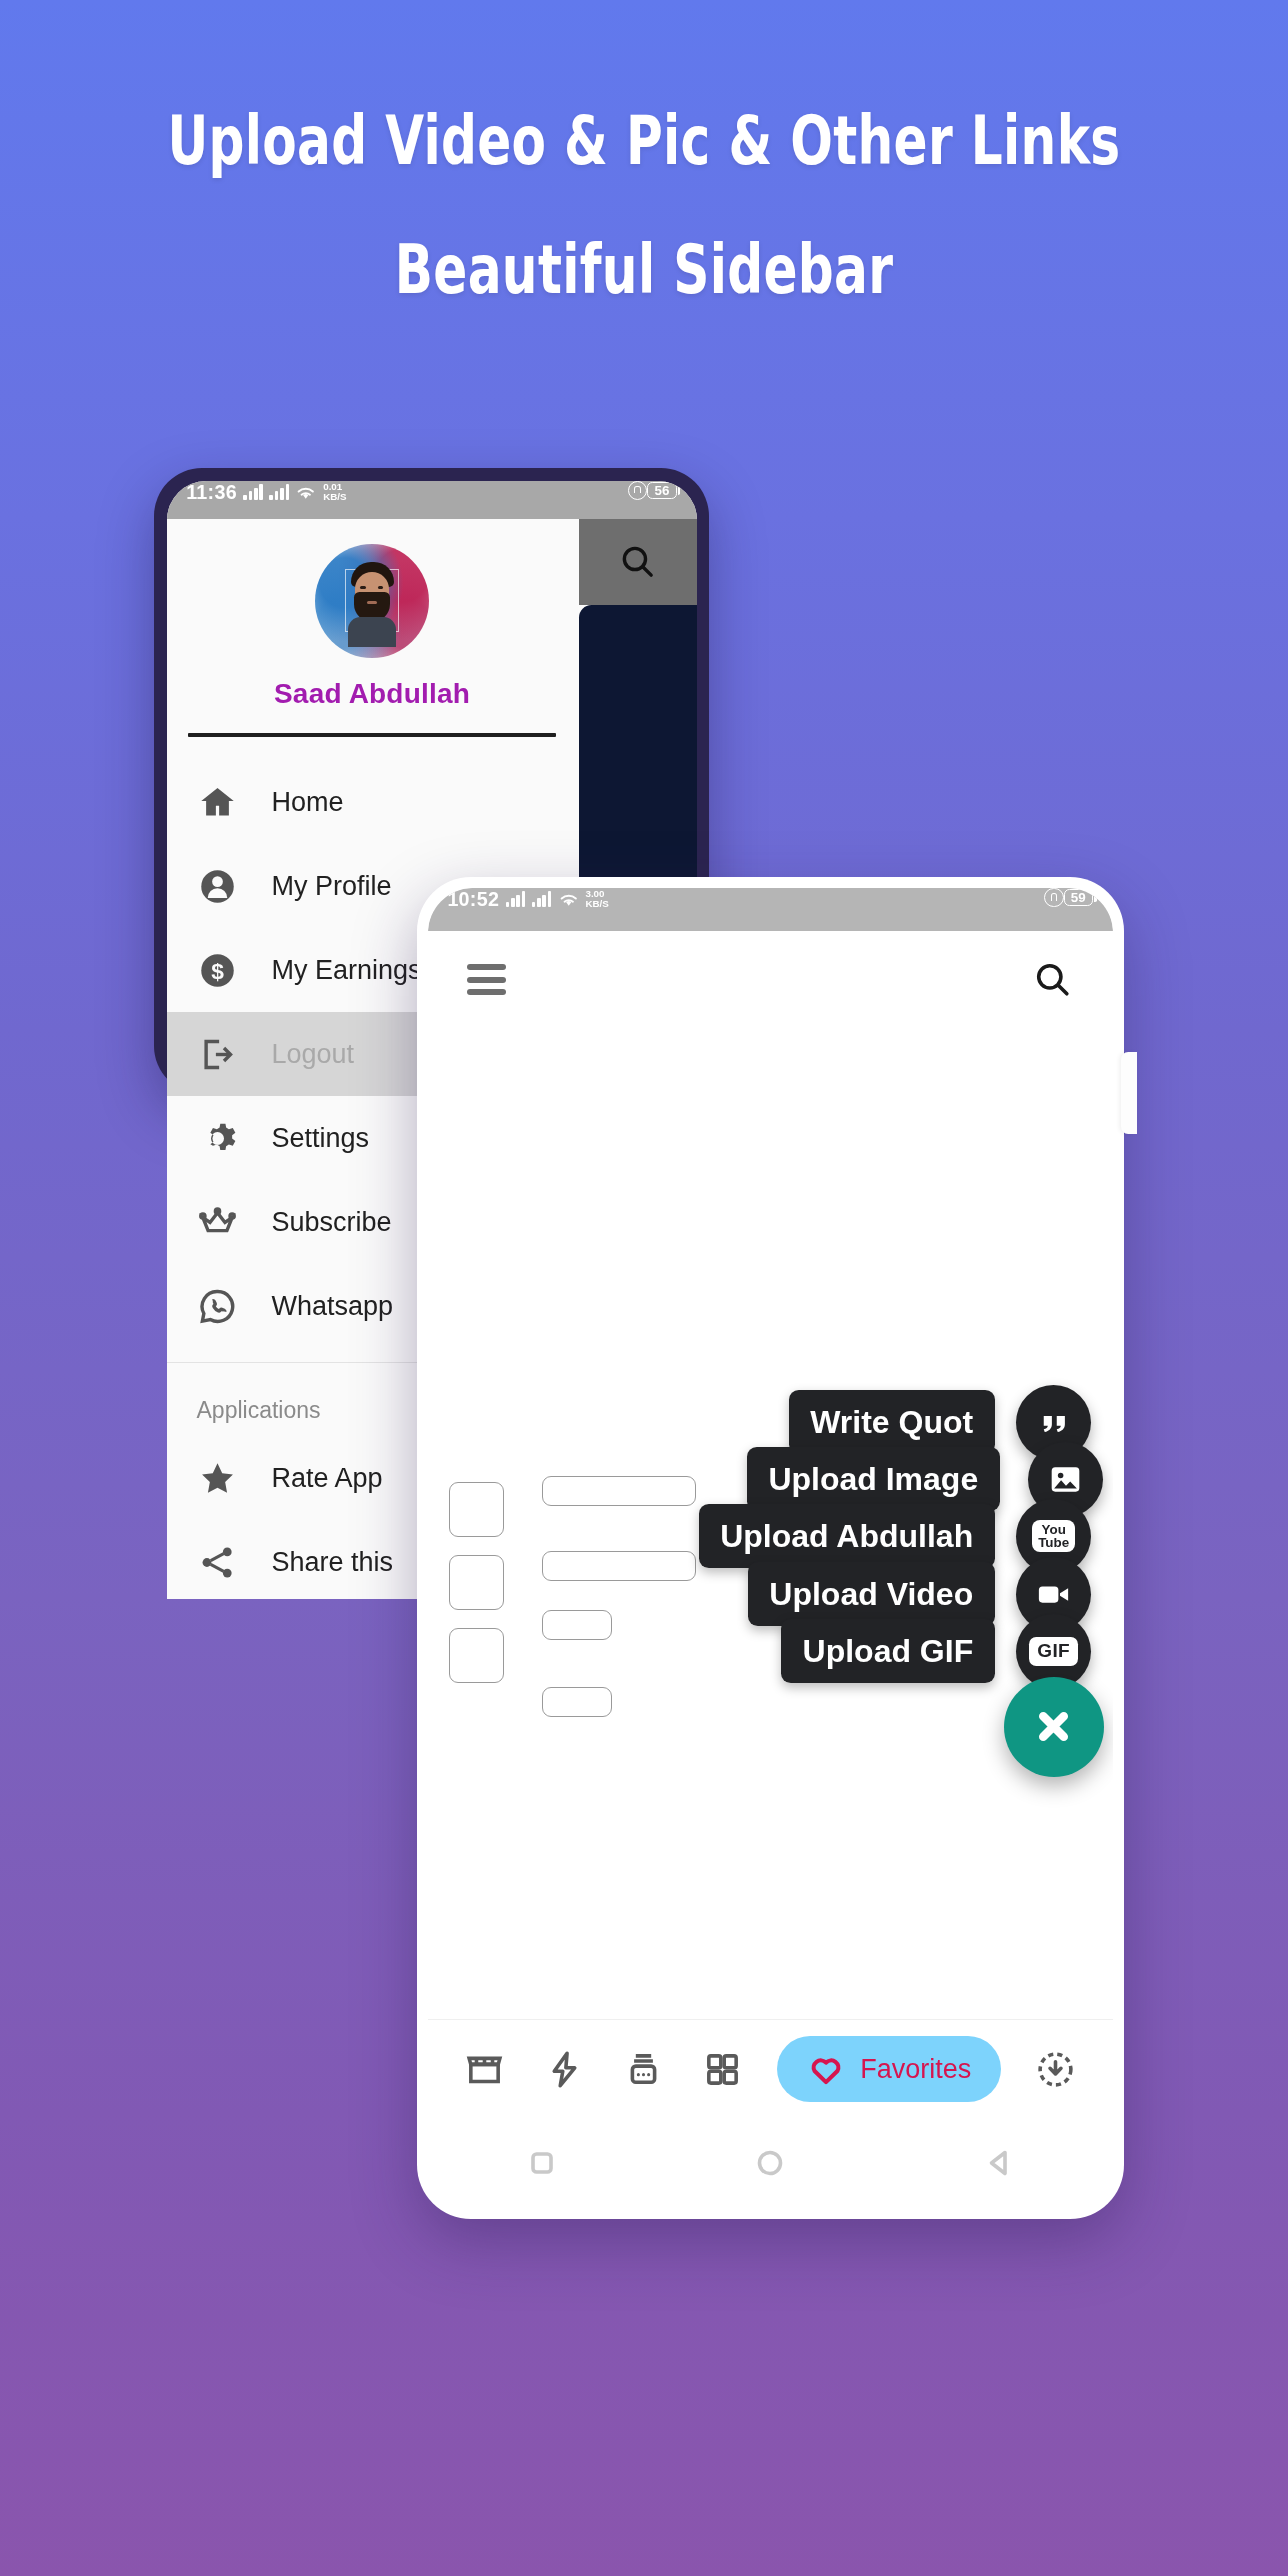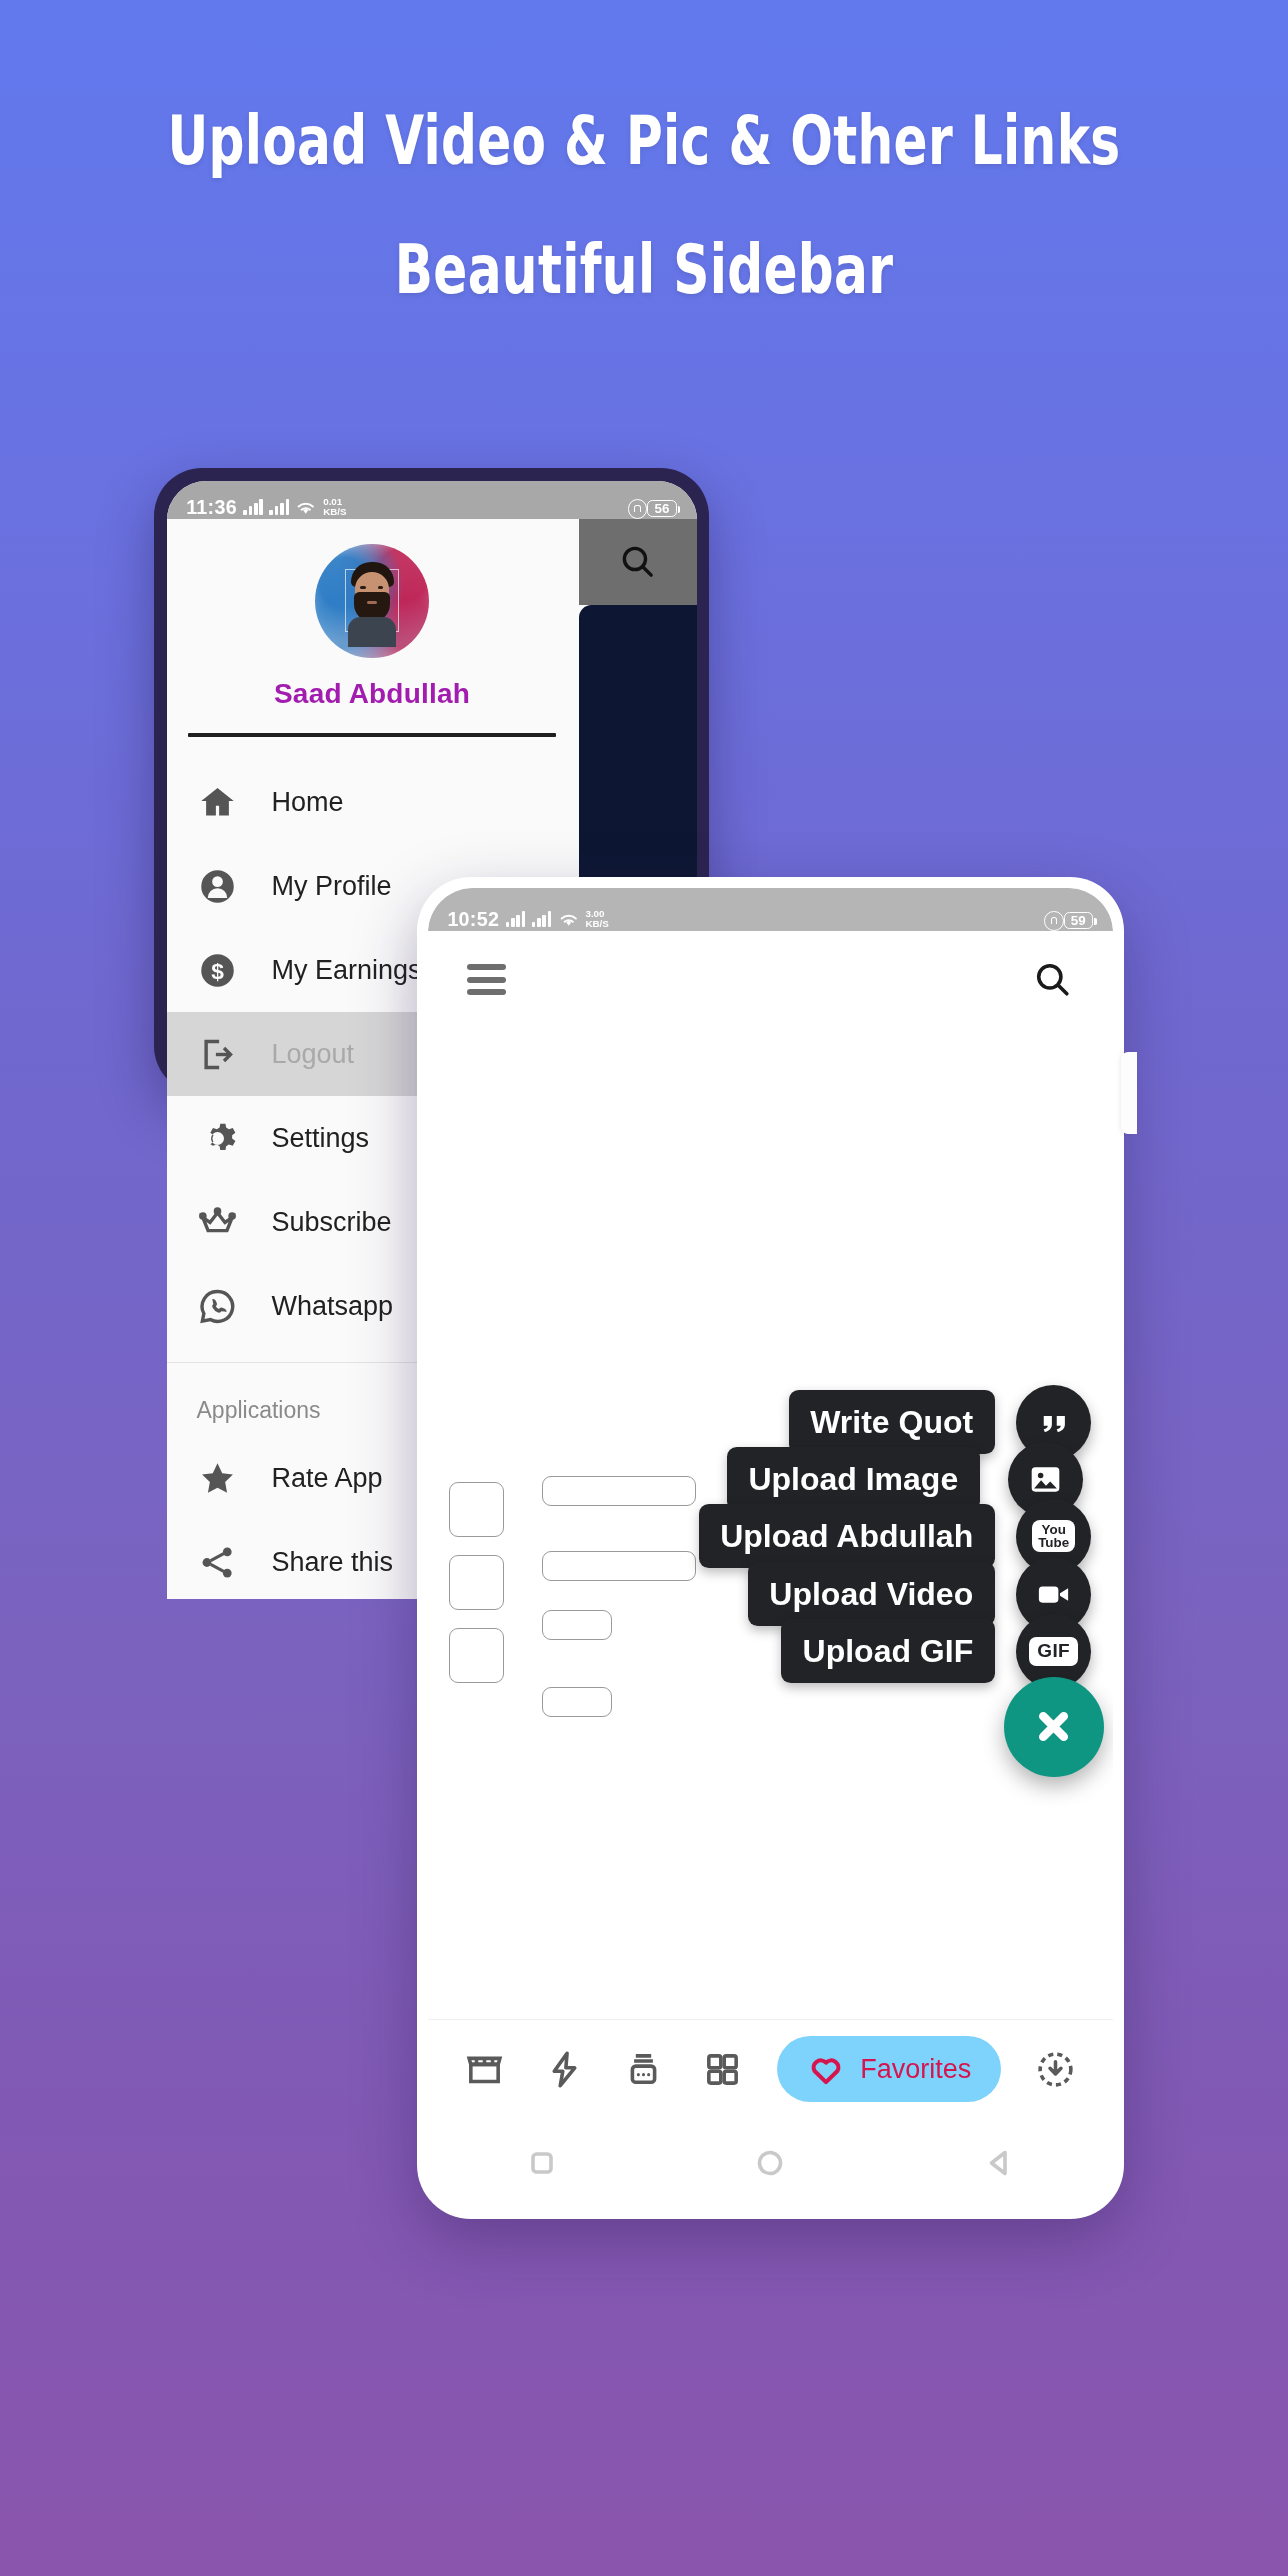--- a/index.html
+++ b/index.html
@@ -36,21 +36,21 @@
 
   
   #phone1 { left:154px; top:468px; width:555px; height:626px; border-radius:48px; }
   #phone1 .phone-screen {
     left:12.5px; top:12.5px; width:530px; height:1118px;
     border-radius:39px 39px 0 0;
   }
 
   .statusbar {
     height:38px; background:#a8a8a8; color:#fff;
-    display:flex; align-items:flex-end; padding:0 19.7px;
+    display:flex; align-items:flex-start; padding:0 19.7px;
     font-size:19.7px; font-weight:600;
   }
   .sb-left { display:flex; align-items:center; gap:6.3px; }
   .sb-right { margin-left:auto; display:flex; align-items:center; gap:0; }
   .sb-time { font-size:19.7px; letter-spacing:0.3px; }
   .kbs { font-size:9.8px; line-height:1.02; text-align:left; font-weight:600; }
   .battery {
     border:1.8px solid #fff; border-radius:5.4px; padding:0px 6.3px;
     font-size:13.4px; font-weight:700; position:relative;
   }
@@ -412,21 +412,21 @@
       <div class="fab-row" style="right:21.5px; top:356px;">
         <span class="fab-label">Write Quot</span>
         <span class="fab-circle">
           <svg viewBox="0 0 24 24">
               <path d="M6 8h5v5c0 2.6-1.8 4.3-4.4 4.8l-.6-1.6c1.6-.4 2.4-1.2 2.5-2.2H6z"></path>
               <path d="M14 8h5v5c0 2.6-1.8 4.3-4.4 4.8l-.6-1.6c1.6-.4 2.4-1.2 2.5-2.2H14z"></path>
             </svg>
         </span>
       </div>
 
-      <div class="fab-row" style="right:30px; top:413px;gap:28px;">
+      <div class="fab-row" style="right:10px; top:413px;gap:28px;">
         <span class="fab-label">Upload Image</span>
         <span class="fab-circle">
           <svg viewBox="0 0 24 24">
               <rect x="3.5" y="4.5" width="17" height="15" rx="2.2"></rect>
               <circle cx="9" cy="9.5" r="1.7" fill="#222326"></circle>
               <path d="M5 17.5l4.3-5 3 3.4 2.6-2.6 4.1 4.2z" fill="#222326"></path>
             </svg>
         </span>
       </div>
 

